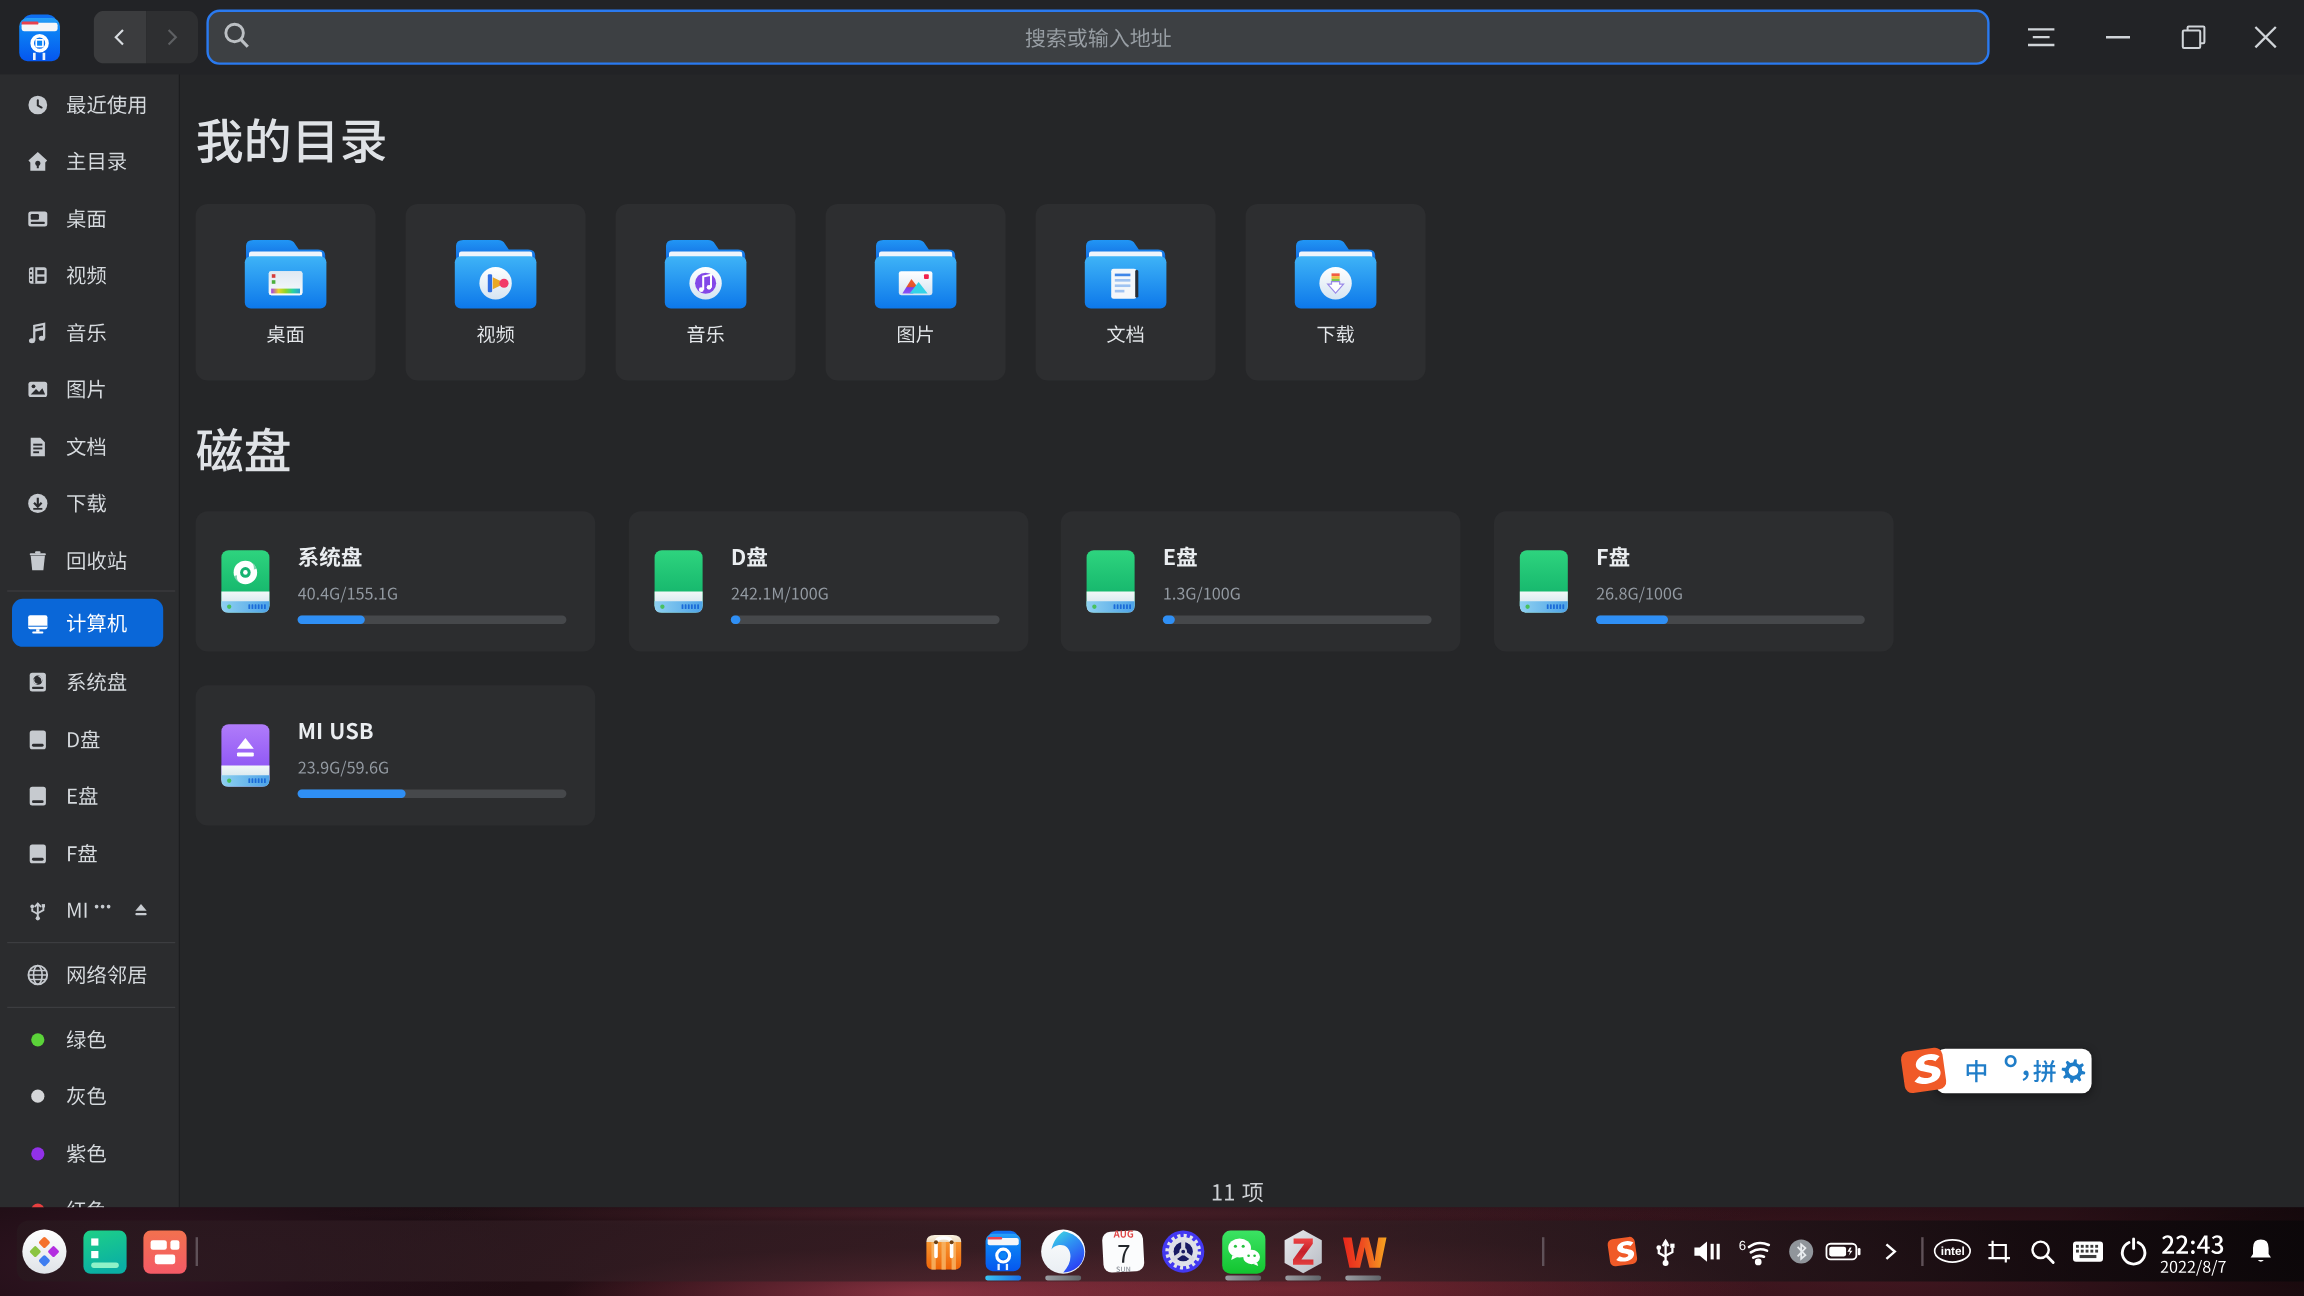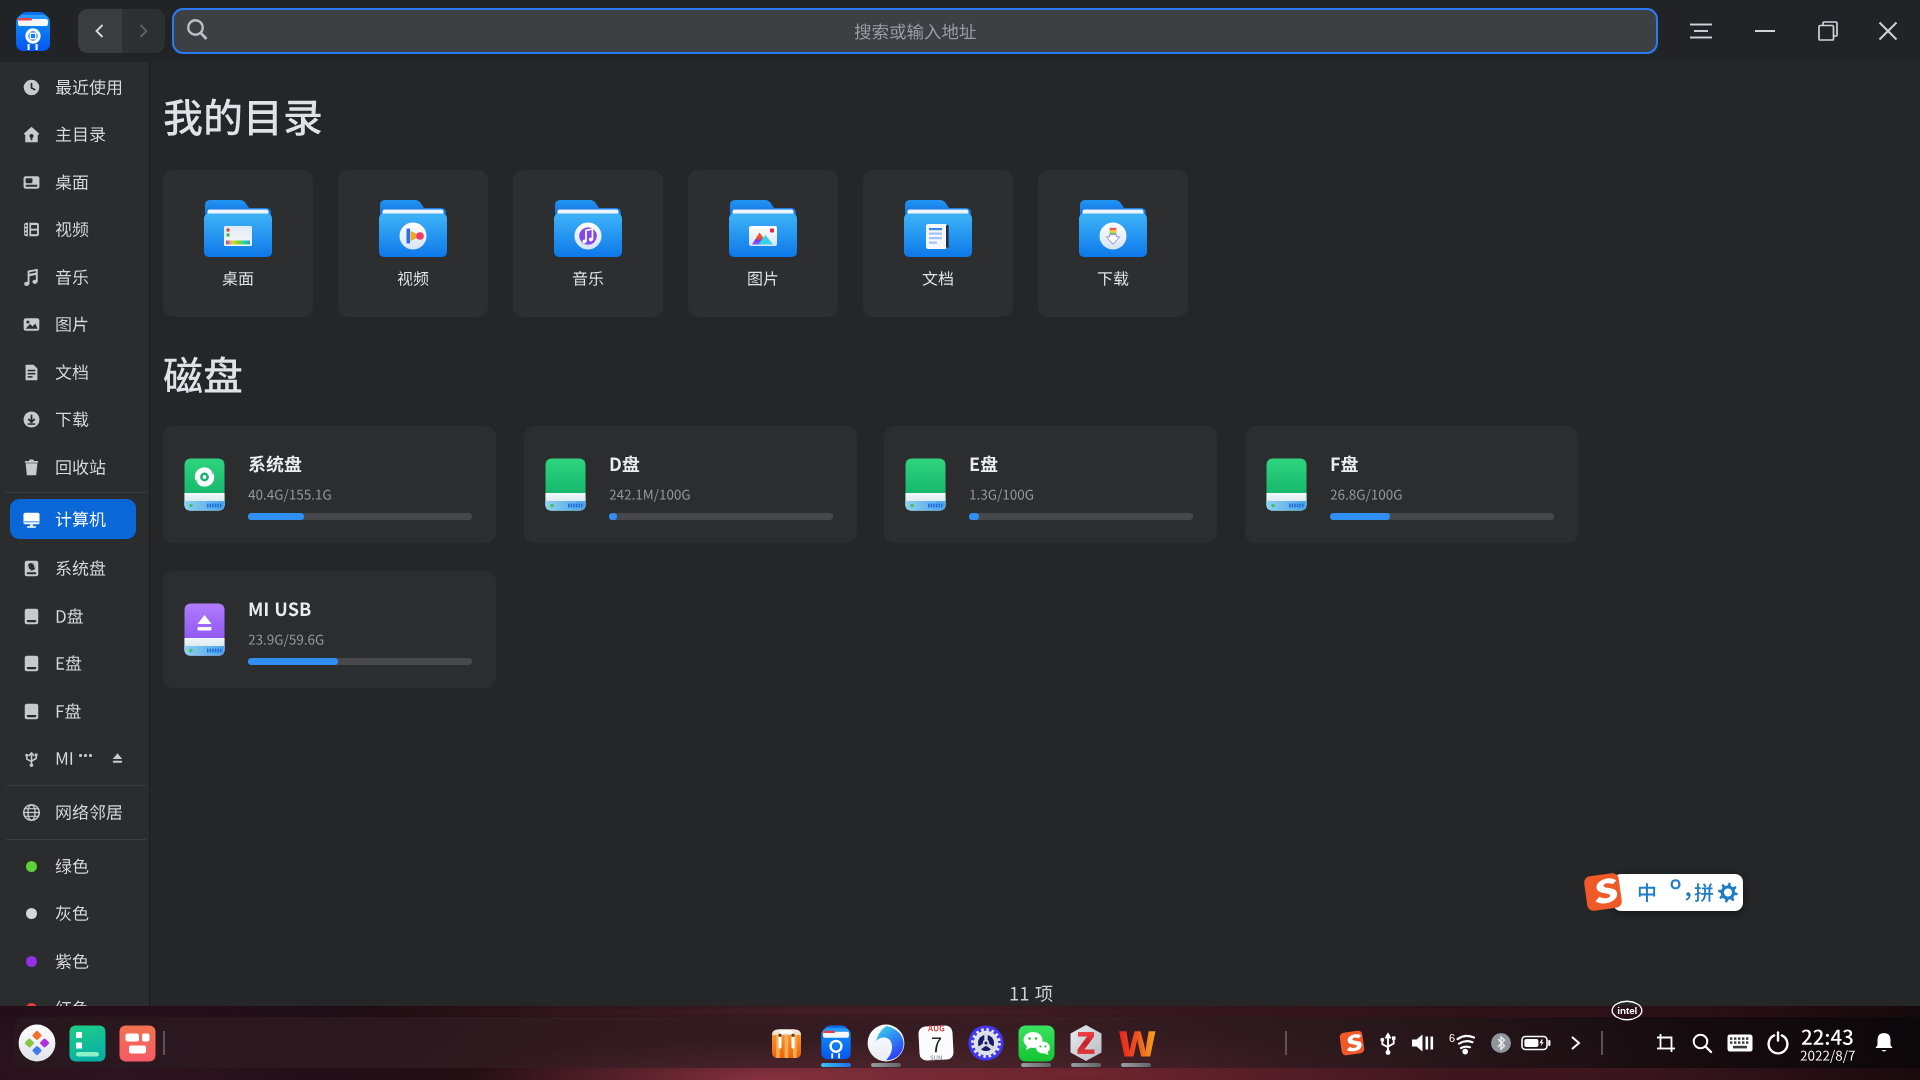--- a/index.html
+++ b/index.html
@@ -915,21 +915,21 @@
 <div class="abs" style="left:1521.0px;top:1035.0px;width:30px;height:16px;line-height:0"><svg width="30" height="16" viewBox="0 0 30 16">
 <rect x="1" y="1.5" width="25" height="13" rx="3.5" fill="none" stroke="#fff" stroke-width="1.6"></rect>
 <rect x="3.4" y="3.9" width="14" height="8.2" rx="1.8" fill="#fff"></rect>
 <path d="M20.5 4.5 L18.5 8.2 L20.7 8.2 L19.5 11.5 L22.8 7.2 L20.7 7.2 L22 4.5 Z" fill="#fff"></path>
 <rect x="27.2" y="5" width="2.2" height="6" rx="1" fill="#fff"></rect>
 </svg></div>
 <div class="abs" style="left:1568.0px;top:1034.0px;width:14px;height:18px;line-height:0"><svg width="14" height="18" viewBox="0 0 14 18">
       <path d="M4 3 L11 9 L4 15" fill="none" stroke="#fff" stroke-width="2"></path>
     </svg></div>
 <div class="abs" style="left:1601px;top:1031px;width:1.5px;height:24px;background:#5f5158"></div>
-<div class="abs" style="left:1611.0px;top:1000px;width:34px;height:22px;line-height:0"><svg width="32" height="21" viewBox="0 0 32 21">
+<div class="abs" style="left:1611.0px;top:1032.0px;width:34px;height:22px;line-height:0"><svg width="32" height="21" viewBox="0 0 32 21">
 <ellipse cx="16" cy="10.5" rx="14.8" ry="9.2" fill="none" stroke="#fff" stroke-width="1.4"></ellipse>
 <text x="6.2" y="14" font-family="Liberation Sans,sans-serif" font-size="9.8" font-weight="bold" fill="#fff">intel</text>
 </svg></div>
 <div class="abs" style="left:1655.0px;top:1032.0px;width:22px;height:22px;line-height:0"><svg width="22" height="22" viewBox="0 0 22 22">
 <g stroke="#fff" stroke-width="1.8" fill="none">
 <path d="M2 5.5 L5.5 5.5 L5.5 2"></path>
         <path d="M5.5 5.5 L16.5 5.5 L16.5 20"></path>
 <path d="M2 16.5 L16.5 16.5"></path>
         <path d="M5.5 5.5 L5.5 16.5"></path>
         <path d="M16.5 16.5 L20 16.5"></path>

